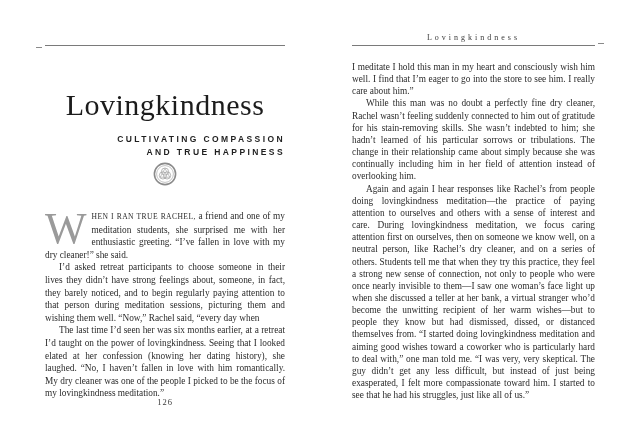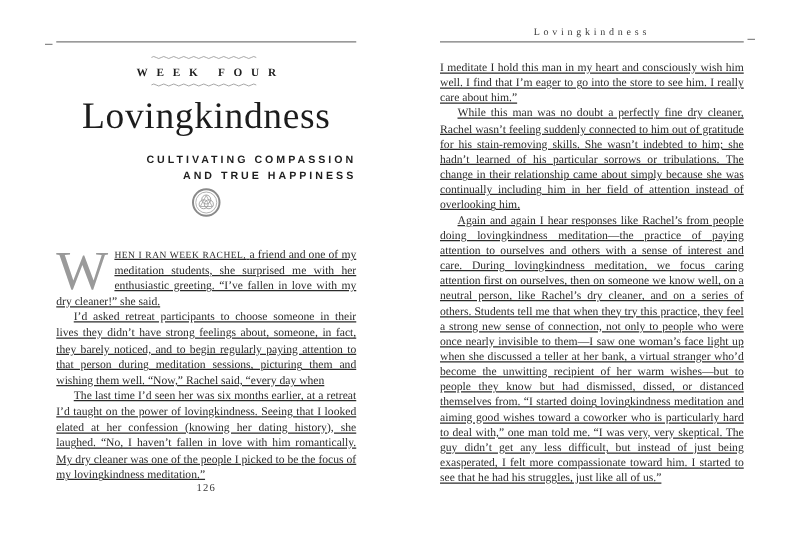--- a/index.html
+++ b/index.html
@@ -5,21 +5,21 @@
   html, body { margin: 0; padding: 0; background: #ffffff; }
   .spread {
     position: relative;
     width: 640px;
     height: 426px;
     background: #ffffff;
     font-family: "Liberation Serif", serif;
     color: #2b2b2b;
     overflow: hidden;
   }
-  .page { position: absolute; top: 0; height: 338px; }
+  .page { position: absolute; top: 12px; height: 338px; }
   .page-left  { left: 45px;  width: 240px; }
   .page-right { left: 352px; width: 243px; }
 
   .head-rule {
     position: absolute; left: 0; right: 0; top: 33px;
     height: 1px; background: #7a7a7a;
   }
   .rule-tick {
     position: absolute; width: 6px; height: 1px; background: #8a8a8a;
   }
@@ -58,21 +58,21 @@
     line-height: 13px; color: #1f1f1f;
   }
   .ornament-wrap {
     position: absolute; left: 0; right: 0; top: 150px;
     text-align: center;
   }
 
   .body-block {
     position: absolute; left: 0; right: 0;
     text-align: justify;
-    font-size: 9.3px; line-height: 12.15px; text-decoration: underline;
+    font-size: 9.3px; line-height: 12.15px;
   }
   .body-left  { top: 198px; line-height: 12.6px; }
   .body-right { top: 49px; }
   .body-block p { margin: 0; }
   .body-block p.indent { text-indent: 14px; }
 
   .dropcap {
     float: left;
     font-size: 44px; line-height: 35px;
     color: #9a9a9a;
@@ -88,29 +88,20 @@
 </style>
 </head>
 <body>
 
 <div class="spread">
 
   <div class="page page-left">
     <div class="head-rule"></div>
     <div class="rule-tick tick-left"></div>
 
-    <div class="kicker-block">
-      <svg class="wave" width="88" height="4" viewBox="0 0 88 4">
-        <path d="M0 2 q2 -1.6 4 0 t4 0 t4 0 t4 0 t4 0 t4 0 t4 0 t4 0 t4 0 t4 0 t4 0 t4 0 t4 0 t4 0 t4 0 t4 0 t4 0 t4 0 t4 0 t4 0 t4 0" fill="none" stroke="#9a9a9a" stroke-width="0.7"></path>
-      </svg>
-      <span class="kicker">WEEK FOUR</span>
-      <svg class="wave" width="88" height="4" viewBox="0 0 88 4">
-        <path d="M0 2 q2 -1.6 4 0 t4 0 t4 0 t4 0 t4 0 t4 0 t4 0 t4 0 t4 0 t4 0 t4 0 t4 0 t4 0 t4 0 t4 0 t4 0 t4 0 t4 0 t4 0 t4 0 t4 0" fill="none" stroke="#9a9a9a" stroke-width="0.7"></path>
-      </svg>
-    </div>
 
     <h1 class="chapter-title">Lovingkindness</h1>
 
     <div class="chapter-subtitle">
       <div>CULTIVATING COMPASSION</div>
       <div>AND TRUE HAPPINESS</div>
     </div>
 
     <div class="ornament-wrap">
       <svg width="24" height="24" viewBox="0 0 24 24">
@@ -119,21 +110,21 @@
         <circle cx="12" cy="9.6" r="3.6" fill="none" stroke="#9a9a9a" stroke-width="0.7"></circle>
         <circle cx="9.9" cy="13.4" r="3.6" fill="none" stroke="#9a9a9a" stroke-width="0.7"></circle>
         <circle cx="14.1" cy="13.4" r="3.6" fill="none" stroke="#9a9a9a" stroke-width="0.7"></circle>
         <path d="M12 6.4 L7.2 15.2 H16.8 Z" fill="none" stroke="#9a9a9a" stroke-width="0.6"></path>
       </svg>
     </div>
 
     <div class="body-block body-left">
       <p>
         <span class="dropcap">W</span>
-        <span class="smallcaps">HEN I RAN WEEK RACHEL,</span>
+        <span class="smallcaps">HEN I RAN TRUE RACHEL,</span>
         <span> a friend and one of my meditation students, she surprised me with her enthusiastic greeting. “I’ve fallen in love with my dry cleaner!” she said.</span>
       </p>
       <p class="indent">I’d asked retreat participants to choose someone in their lives they didn’t have strong feelings about, someone, in fact, they barely noticed, and to begin regularly paying attention to that person during meditation sessions, picturing them and wishing them well. “Now,” Rachel said, “every day when</p>
       <p class="indent">The last time I’d seen her was six months earlier, at a retreat I’d taught on the power of lovingkindness. Seeing that I looked elated at her confession (knowing her dating history), she laughed. “No, I haven’t fallen in love with him romantically. My dry cleaner was one of the people I picked to be the focus of my lovingkindness meditation.”</p>
     </div>
 
     <div class="folio">126</div>
   </div>
 
   <div class="page page-right">

